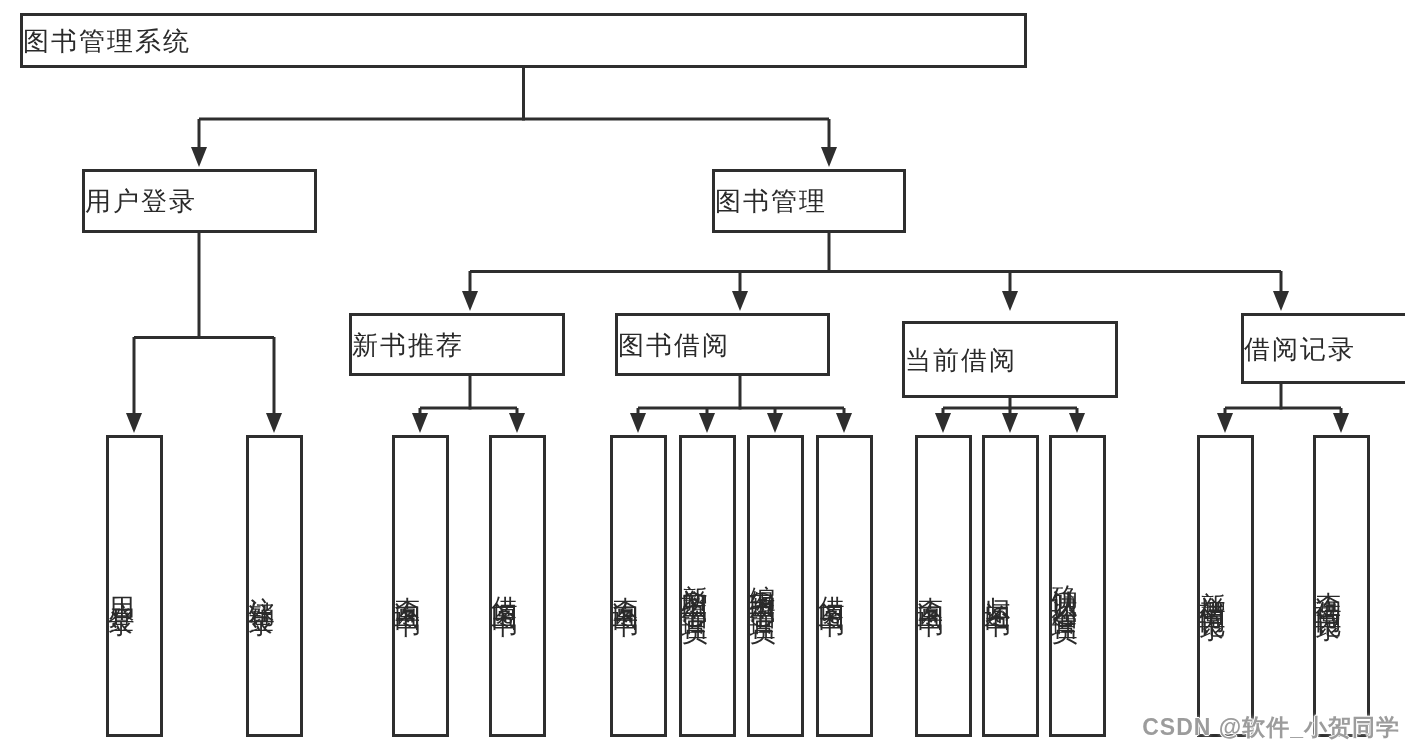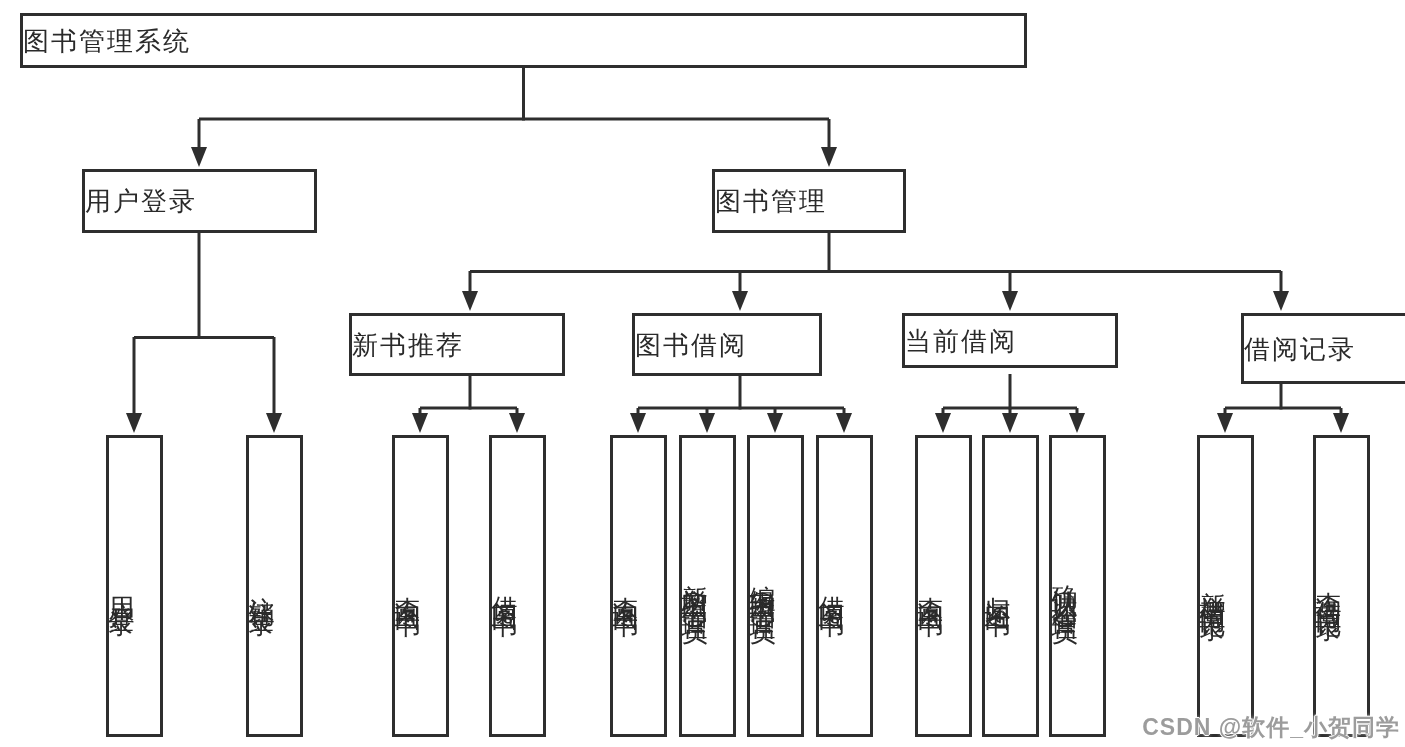--- a/index.html
+++ b/index.html
@@ -122,24 +122,24 @@
   <div class="node h-box" style="left:82px;top:169px;width:235px;height:64px">
     <span>用户登录</span>
   </div>
   <div class="node h-box" style="left:712px;top:169px;width:194px;height:64px">
     <span>图书管理</span>
   </div>
 
   <div class="node h-box" style="left:349px;top:313px;width:216px;height:63px">
     <span>新书推荐</span>
   </div>
-  <div class="node h-box" style="left:632px;top:313px;width:190px;height:63px">
+  <div class="node h-box" style="left:615px;top:313px;width:215px;height:63px">
     <span>图书借阅</span>
   </div>
-  <div class="node h-box" style="left:902px;top:313px;width:216px;height:55px">
+  <div class="node h-box" style="left:902px;top:321px;width:216px;height:77px">
     <span>当前借阅</span>
   </div>
   <div class="node h-box" style="left:1241px;top:313px;width:215px;height:71px">
     <span>借阅记录</span>
   </div>
 
   <div class="node v-box" style="left:106px;top:435px;width:57px;height:302px">
     <span class="vtext">用户登录</span>
   </div>
   <div class="node v-box" style="left:246px;top:435px;width:57px;height:302px">

